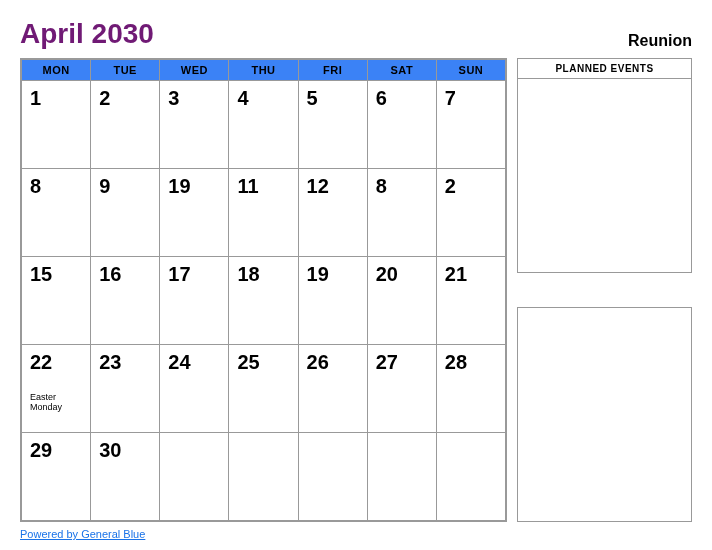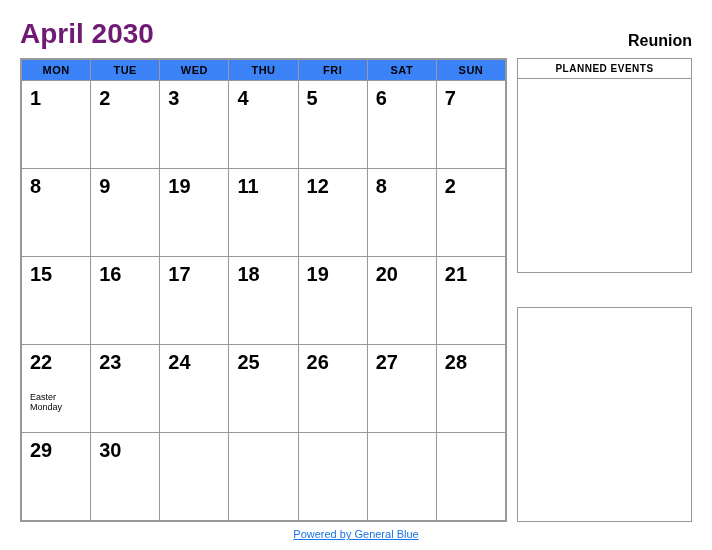--- a/index.html
+++ b/index.html
@@ -113,21 +113,21 @@
     .sidebar-box-content {
       padding: 6px;
       height: calc(100% - 26px);
     }
 
     .sidebar-gap {
       height: 10px;
     }
 
     .footer {
-      text-align: center;
+      text-align: left;
       margin-top: 6px;
       font-size: 11px;
     }
 
     .footer a {
       color: #1a73e8;
       text-decoration: underline;
     }
   </style>
 </head>

